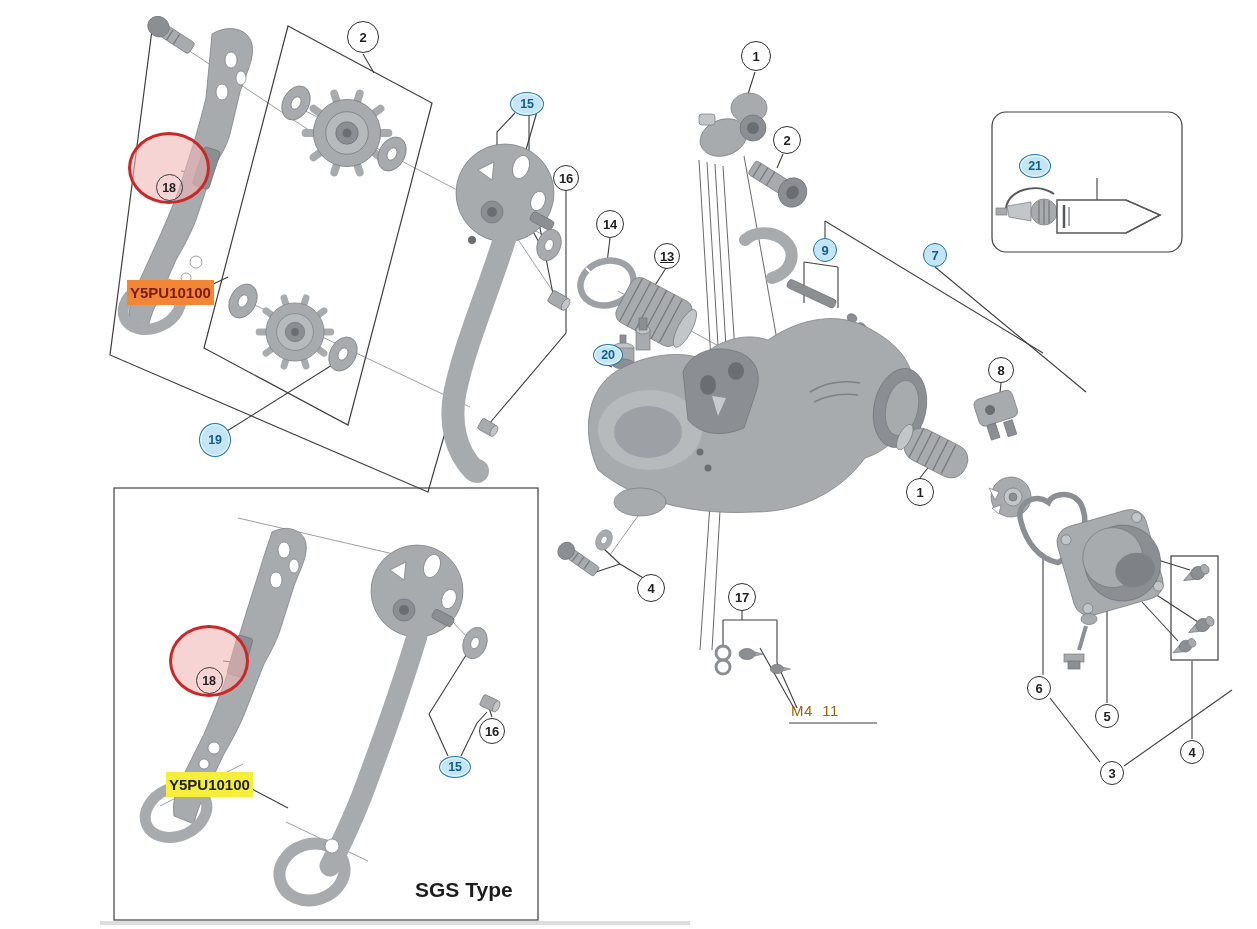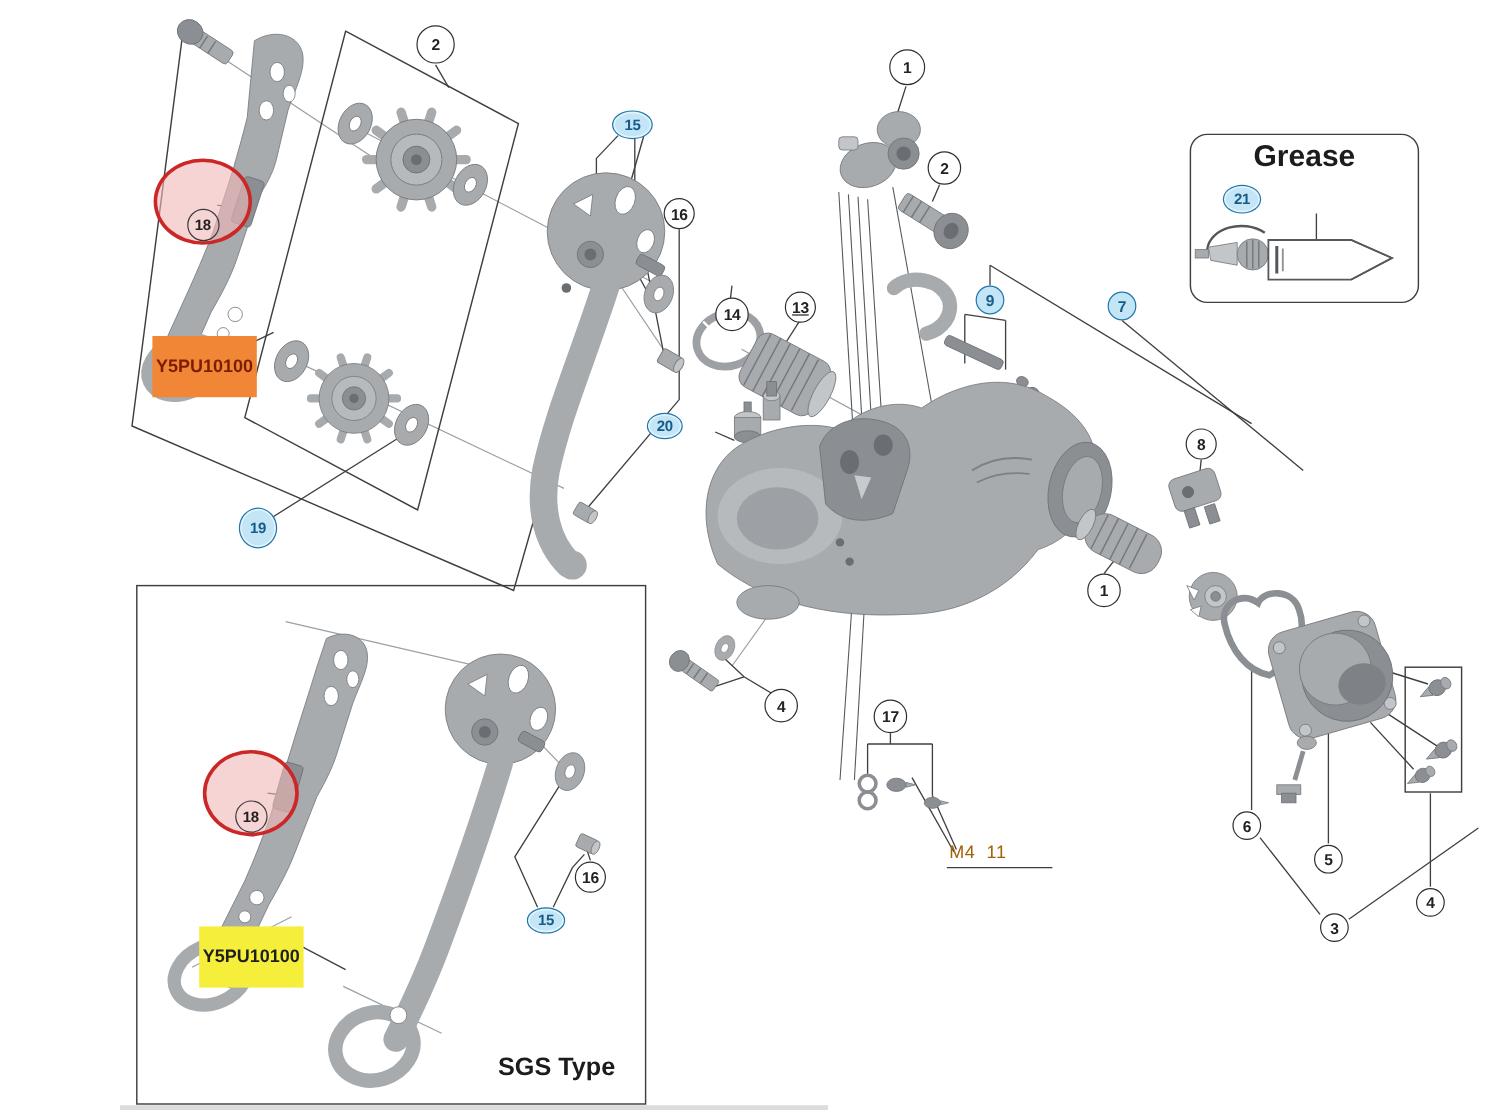--- a/index.html
+++ b/index.html
@@ -30,21 +30,21 @@
                   color:var(--blue_text);border-radius:50%;}
   .callout.oval{background:var(--blue_fill);border:1.7px solid var(--blue_border);
                   color:var(--blue_text);border-radius:50%;font-size:12.5px;
                   box-shadow:inset 0 0 0 1.5px rgba(255,255,255,.55);}
   .callout.red-marker{background:var(--red_fill);border:3px solid var(--red_border);border-radius:50%;align-items:flex-end;}
   .red-inner{width:25px;height:25px;border:1.5px solid #3a3a3a;border-radius:50%;
              display:flex;align-items:center;justify-content:center;color:#222;
              font:700 12.5px "Liberation Sans",sans-serif;}
 
   .plabel{position:absolute;z-index:3;font:700 15px "Liberation Sans",sans-serif;
-          padding:17px 3px;line-height:17px;}
+          padding:4px 3px;line-height:17px;}
   #y5pu-top{left:127px;top:280px;background:var(--orange_highlight);color:var(--orange_text);}
   #y5pu-bottom{left:166px;top:772px;background:var(--yellow_highlight);color:var(--yellow_text);}
   #m4-label{position:absolute;left:791px;top:702px;font:400 15px "Liberation Sans",sans-serif;
             color:#a16207;white-space:pre;z-index:3;letter-spacing:.5px;}
   #grease-title{position:absolute;left:992px;top:116px;width:190px;text-align:center;
             font:700 25px "Liberation Sans",sans-serif;color:#1c1c1c;z-index:3;}
   #sgs-label{position:absolute;left:415px;top:878px;font:700 21px "Liberation Sans",sans-serif;
             color:#1c1c1c;z-index:3;}
 </style>
 </head>
@@ -395,38 +395,37 @@
       <path class="pw" d="M390,570 l16,-8 -2,18 z"></path>
       <circle cx="404" cy="610" r="11" class="pd"></circle>
           <circle cx="404" cy="610" r="5" class="hole"></circle>
       <rect x="432" y="613" width="22" height="10" rx="3" transform="rotate(28 443 618)" class="pd"></rect>
     </g>
     <use href="#washer-sym" transform="translate(475,643) rotate(20) scale(0.9)"></use>
     <use href="#nut-sym" transform="translate(489,703) rotate(25)"></use>
   </g>
 </svg>
 
-  <div id="grease-title">Grease</div>
   <div id="sgs-label">SGS Type</div>
   <div id="m4-label">M4  11</div>
   <div id="y5pu-top" class="plabel">Y5PU10100</div>
   <div id="y5pu-bottom" class="plabel">Y5PU10100</div>
 
   <div id="callout-layer">
       <div class="callout circle" style="left: 756px; top: 56px; width: 30px; height: 30px;">1</div>
       <div class="callout circle" style="left: 787px; top: 140px; width: 28px; height: 28px;">2</div>
       <div class="callout circle" style="left: 363px; top: 37px; width: 32px; height: 32px;">2</div>
       <div class="callout oval" style="left: 527px; top: 104px; width: 34px; height: 24px;">15</div>
       <div class="callout circle" style="left: 566px; top: 178px; width: 26px; height: 26px;">16</div>
-      <div class="callout circle" style="left: 610px; top: 224px; width: 28px; height: 28px; margin-top: 38px;">14</div>
+      <div class="callout circle" style="left: 610px; top: 224px; width: 28px; height: 28px;">14</div>
       <div class="callout circle" style="left: 667px; top: 256px; width: 26px; height: 26px; text-decoration: underline;">13</div>
       <div class="callout blue-circle" style="left: 825px; top: 250px; width: 24px; height: 24px;">9</div>
       <div class="callout blue-circle" style="left: 935px; top: 255px; width: 24px; height: 24px;">7</div>
       <div class="callout oval" style="left: 1035px; top: 166px; width: 32px; height: 24px;">21</div>
-      <div class="callout oval" style="left: 554px; top: 355px; width: 30px; height: 22px;">20</div>
+      <div class="callout oval" style="left: 608px; top: 355px; width: 30px; height: 22px;">20</div>
       <div class="callout circle" style="left: 1001px; top: 370px; width: 26px; height: 26px;">8</div>
       <div class="callout circle" style="left: 920px; top: 492px; width: 28px; height: 28px;">1</div>
       <div class="callout circle" style="left: 651px; top: 588px; width: 28px; height: 28px;">4</div>
       <div class="callout circle" style="left: 742px; top: 597px; width: 28px; height: 28px;">17</div>
       <div class="callout oval" style="left: 215px; top: 440px; width: 32px; height: 34px;">19</div>
       <div class="callout red-marker" style="left: 169px; top: 168px; width: 82px; height: 72px;">
         <div class="red-inner">18</div>
       </div>
       <div class="callout red-marker" style="left: 209px; top: 661px; width: 80px; height: 72px;">
         <div class="red-inner">18</div>

